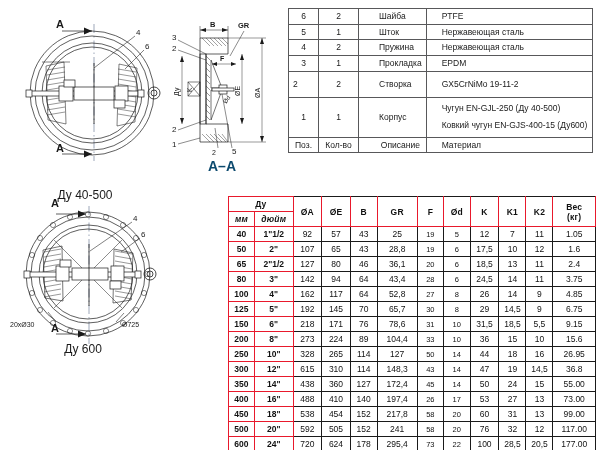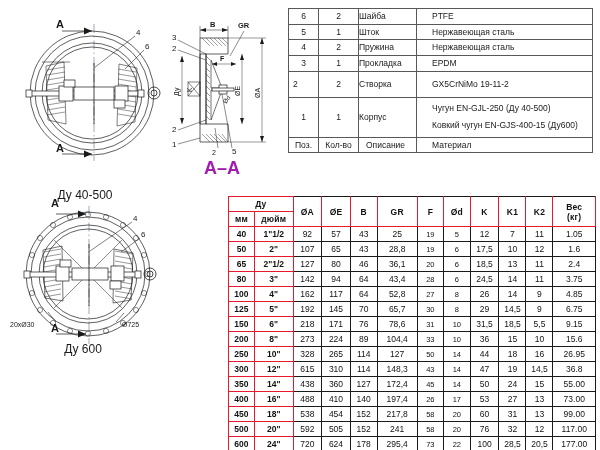--- a/index.html
+++ b/index.html
@@ -45,21 +45,21 @@
     color: #1a1a1a;
   }
   #parts-table td {
     border: 1px solid #58585a;
     padding: 2px 4px;
     vertical-align: middle;
     line-height: 1.25;
   }
   #parts-table td.c-pos { width: 30px; text-align: center; }
   #parts-table td.c-qty { width: 40px; text-align: center; }
-  #parts-table td.c-desc { width: 58px; text-align: left; padding-left: 0; }
+  #parts-table td.c-desc { width: 58px; text-align: left; padding-left: 20px; }
   #parts-table td.c-mat { text-align: left; padding-left: 15px; }
   #parts-table tr.footer-row td { font-weight: normal; }
   #parts-table tr.footer-row td.c-pos,
   #parts-table tr.footer-row td.c-qty,
   #parts-table tr.footer-row td.c-desc { text-align: center; }
   .mat-line { display: block; }
   .mat-line + .mat-line { margin-top: 6px; }
 
   
   #dim-table-wrap {
@@ -102,21 +102,21 @@
   .w-e  { width: 30px; }
   .w-b  { width: 28px; }
   .w-gr { width: 42px; }
   .w-f  { width: 28px; }
   .w-d  { width: 28px; }
   .w-k  { width: 30px; }
   .w-k1 { width: 28px; }
   .w-k2 { width: 28px; }
   .w-wt { width: 44px; }
 
-  .hdr-sub { font-size: 8px; }
+  .hdr-sub { font-size: 8px; font-style: italic; }
 </style>
 </head>
 <body>
 
 <div id="page">
 
   <div id="drawings">
 
     <svg class="svg-fig" width="165" height="170" viewBox="0 0 165 170" style="position:absolute;left:4px;top:6px;">
       <g fill="none" stroke="#1a1a1a" stroke-width="0.7">
@@ -407,21 +407,21 @@
         <line x1="49" y1="120" x2="52" y2="140"></line>
       </g>
       <text x="6" y="32" font-family="Liberation Sans, sans-serif" font-size="8" fill="#1a1a1a">3</text>
       <text x="6" y="43" font-family="Liberation Sans, sans-serif" font-size="8" fill="#1a1a1a">2</text>
       <text x="6" y="124" font-family="Liberation Sans, sans-serif" font-size="8" fill="#1a1a1a">2</text>
       <text x="6" y="139" font-family="Liberation Sans, sans-serif" font-size="8" fill="#1a1a1a">1</text>
       <text x="66" y="146" font-family="Liberation Sans, sans-serif" font-size="8" fill="#1a1a1a">5</text>
       <text x="46" y="147" font-family="Liberation Sans, sans-serif" font-size="7" fill="#1a1a1a">2</text>
     </svg>
     <div style="position:absolute;left:182px;top:158px;width:80px;text-align:center;
-                font-size:18px;font-weight:bold;color:#a21caf;">A–A</div>
+                font-size:14px;font-weight:bold;color:#0c4a6e;">A–A</div>
   </div>
 
   <div id="parts-table-wrap">
     <table id="parts-table">
       <tbody>
         <tr>
           <td class="c-pos">6</td>
           <td class="c-qty">2</td>
           <td class="c-desc">Шайба</td>
           <td class="c-mat">

